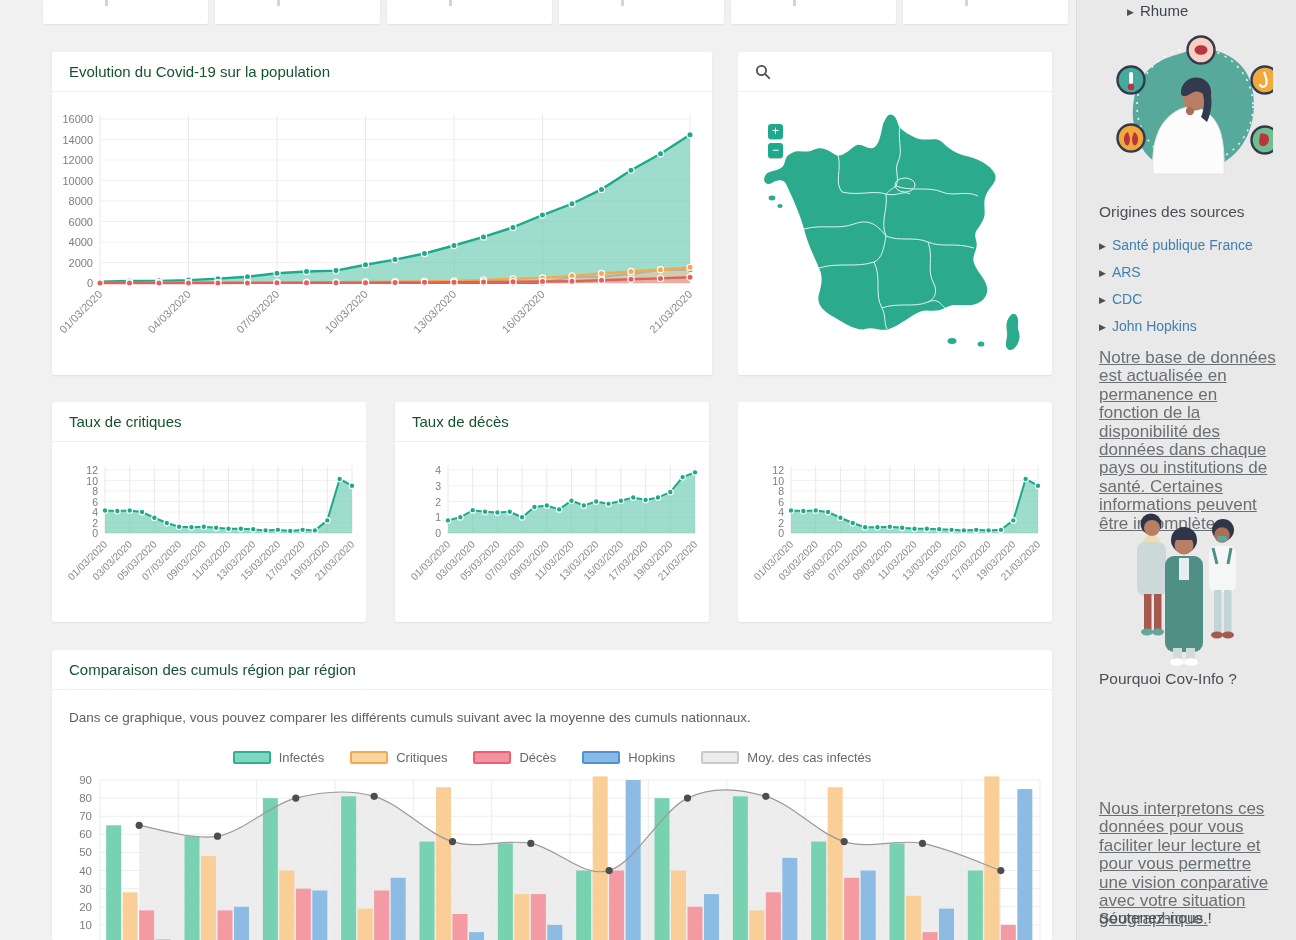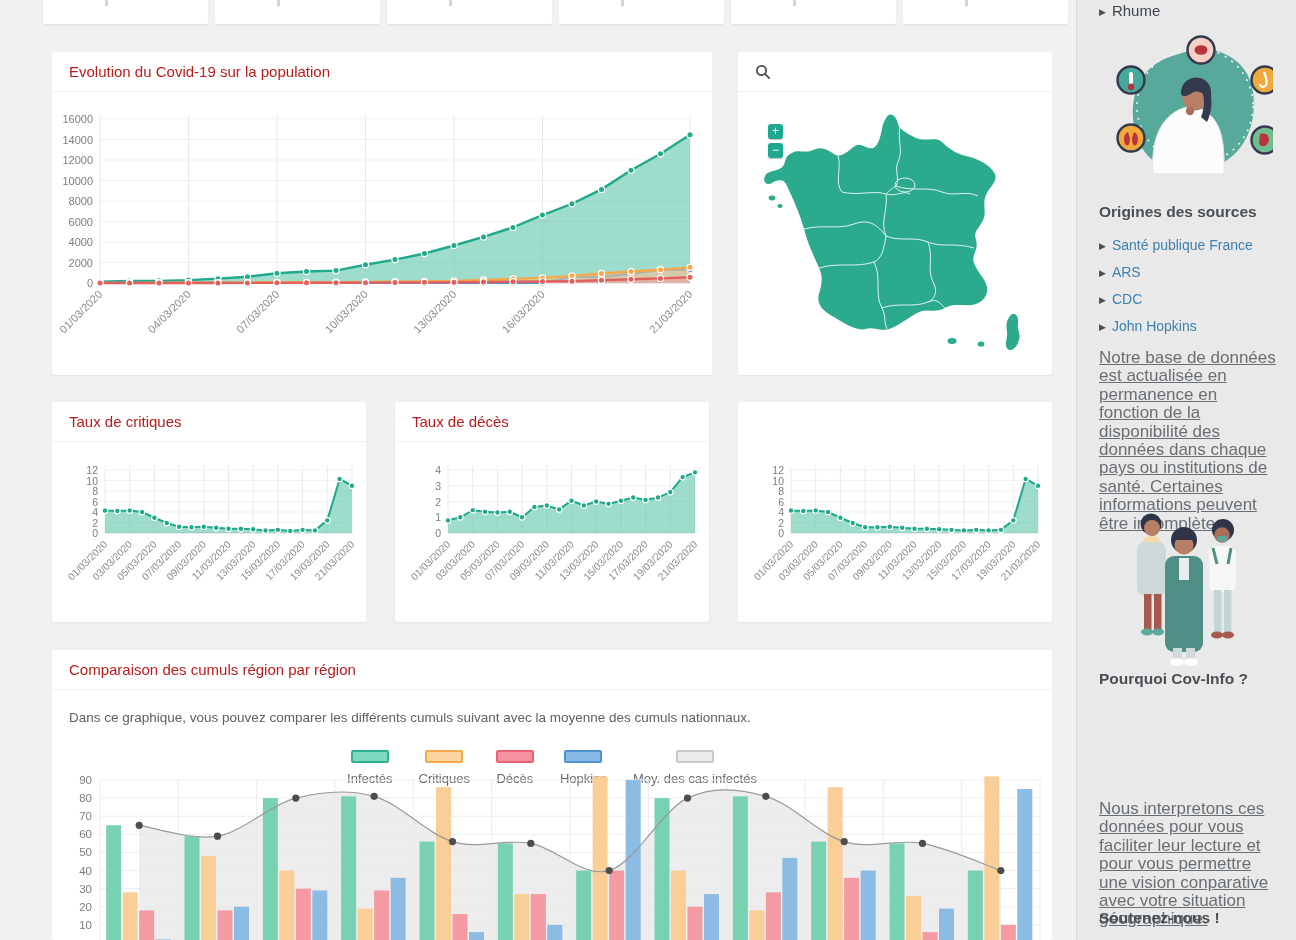--- a/index.html
+++ b/index.html
@@ -9,53 +9,53 @@
     font-family:"Liberation Sans", sans-serif;
     color:#4a5056;
   }
   .card{
     position:absolute;background:#fff;border-radius:2px;
     box-shadow:0 1px 2px rgba(0,0,0,0.07);
   }
   .card-header{
     height:40px;line-height:46px;padding:17px 17px;
     border-bottom:1px solid #f0f0f0;
-    font-size:15px;color:#b91c1c;font-weight:500;
+    font-size:15px;color:#14532d;font-weight:500;
     display:flex;align-items:center;gap:7px;box-sizing:border-box;
     white-space:nowrap;
   }
   .chart-box{position:absolute;left:0;top:46px;}
   svg text{font-family:"Liberation Sans", sans-serif;}
   
   .map-zoom-btn{
     position:absolute;width:15px;height:15px;border-radius:3px;
     background:var(--teal,#2caa8e);color:#fff;font-size:12px;line-height:14px;
     text-align:center;cursor:pointer;box-shadow:0 1px 1px rgba(0,0,0,.25);
     user-select:none;
   }
   
   .desc{position:absolute;left:17px;top:60px;font-size:13.5px;color:#5c6166;}
   .legend-row{
     position:absolute;left:0;top:100px;width:100%;
     display:flex;justify-content:center;gap:26px;align-items:center;
   }
-  .legend-item{display:flex;align-items:center;gap:8px;cursor:pointer;flex-direction:column;}
+  .legend-item{display:flex;align-items:center;gap:8px;cursor:pointer;}
   .legend-swatch{width:38px;height:13px;border-radius:2px;border:2px solid #999;box-sizing:border-box;}
   .legend-label{font-size:13px;color:#66696d;}
   
   .sidebar{
     position:absolute;left:1076px;top:0;width:220px;height:940px;
     background:var(--sidebar-bg,#e9e9e9);border-left:1px solid #dcdcdc;box-sizing:border-box;
   }
   .side-link{
     position:absolute;left:22px;font-size:14px;color:#4180ae;
     cursor:pointer;white-space:nowrap;
   }
   .side-link .arrow{color:#4a5056;font-size:9px;margin-right:6px;position:relative;top:-1px;}
-  .side-heading{position:absolute;left:22px;font-size:15.5px;font-weight:bold;color:#494f55;white-space:nowrap;}
+  .side-heading{position:absolute;left:22px;font-size:15.5px;font-weight:normal;color:#494f55;white-space:nowrap;}
   .side-para{position:absolute;left:22px;width:182px;font-size:17px;line-height:18.4px;color:#6a6f74;text-decoration:underline;}
   .rhume{color:#3f4650;font-size:15px;}
   
   .stub-mark{position:absolute;top:0;width:3px;height:6px;background:#c3cdd3;opacity:.8;}
 </style>
 </head>
 <body>
 
 <div id="top-stubs">
     <div class="card" style="left: 43px; top: 0px; width: 165px; height: 24px; border-radius: 0px 0px 2px 2px;">
@@ -564,21 +564,21 @@
         <circle cx="557.1666666666666" cy="100.56" r="3.6" fill="#4d4d4d"></circle>
         <circle cx="635.4999999999999" cy="28.120000000000005" r="3.6" fill="#4d4d4d"></circle>
         <circle cx="713.8333333333333" cy="26.308999999999997" r="3.6" fill="#4d4d4d"></circle>
         <circle cx="792.1666666666666" cy="71.584" r="3.6" fill="#4d4d4d"></circle>
         <circle cx="870.4999999999999" cy="73.39500000000001" r="3.6" fill="#4d4d4d"></circle>
         <circle cx="948.8333333333333" cy="100.56" r="3.6" fill="#4d4d4d"></circle>
       </svg></div>
 </div>
 
 <div class="sidebar">
-  <div class="side-link rhume" style="top:2px;">
+  <div class="side-link rhume" style="top:2px;margin-left:28px;">
     <span class="arrow">▶</span><span>Rhume</span>
   </div>
 
   <div style="position:absolute;left:20px;top:34px;width:176px;height:150px;">
     <svg width="176" height="150" viewBox="0 0 176 150">
       <path d="M88,18 C120,8 152,26 156,58 C160,88 150,118 120,132 C92,145 58,138 44,112 C30,86 34,48 56,32 C66,24 76,22 88,18 Z" fill="#57a99b"></path>
       <circle cx="98" cy="72" r="58" fill="none" stroke="#fff" stroke-width="1.6" stroke-dasharray="2 6" opacity="0.9"></circle>
       <path d="M56,140 C54,108 62,88 78,78 C90,70 104,72 114,82 C124,92 128,108 127,140 Z" fill="#fcfcfc" stroke="#e3e3e3" stroke-width="1"></path>
       <circle cx="98" cy="64" r="12.5" fill="#b97f66"></circle>
       <path d="M84,60 C83,45 100,39 109,47 C115,52 115,60 113,67 C108,59 100,55 95,59 C90,62 86,64 84,60 Z" fill="#343a4e"></path>

